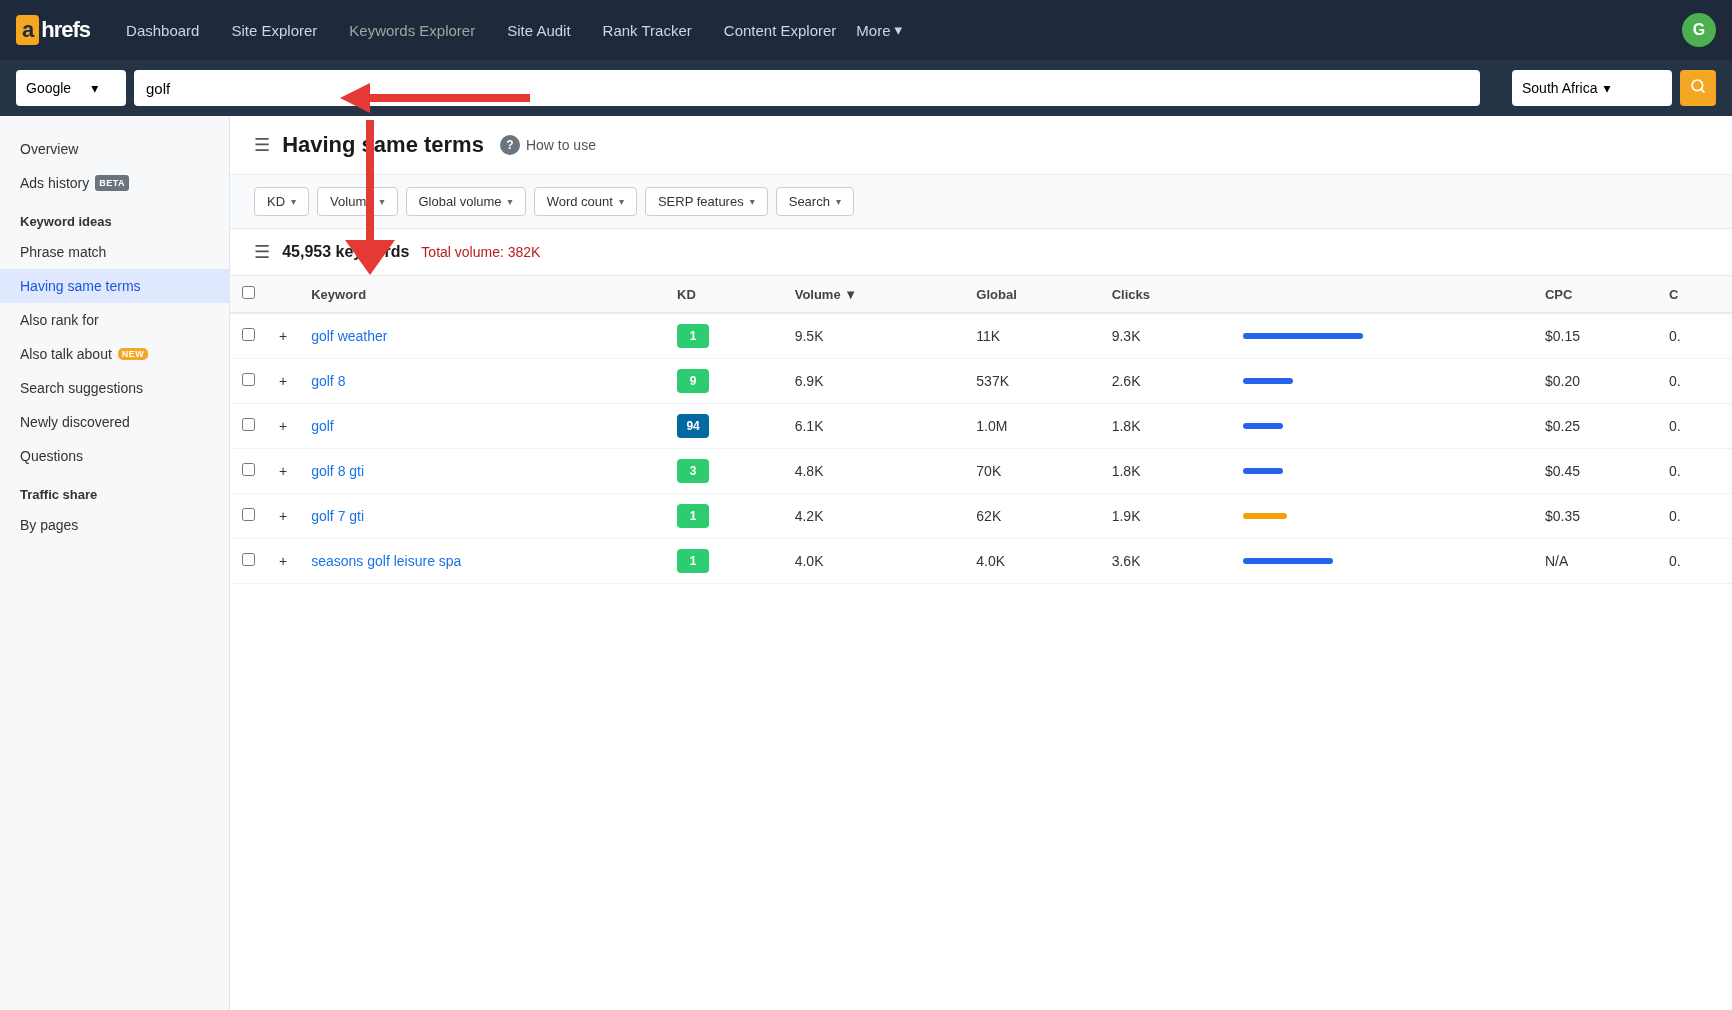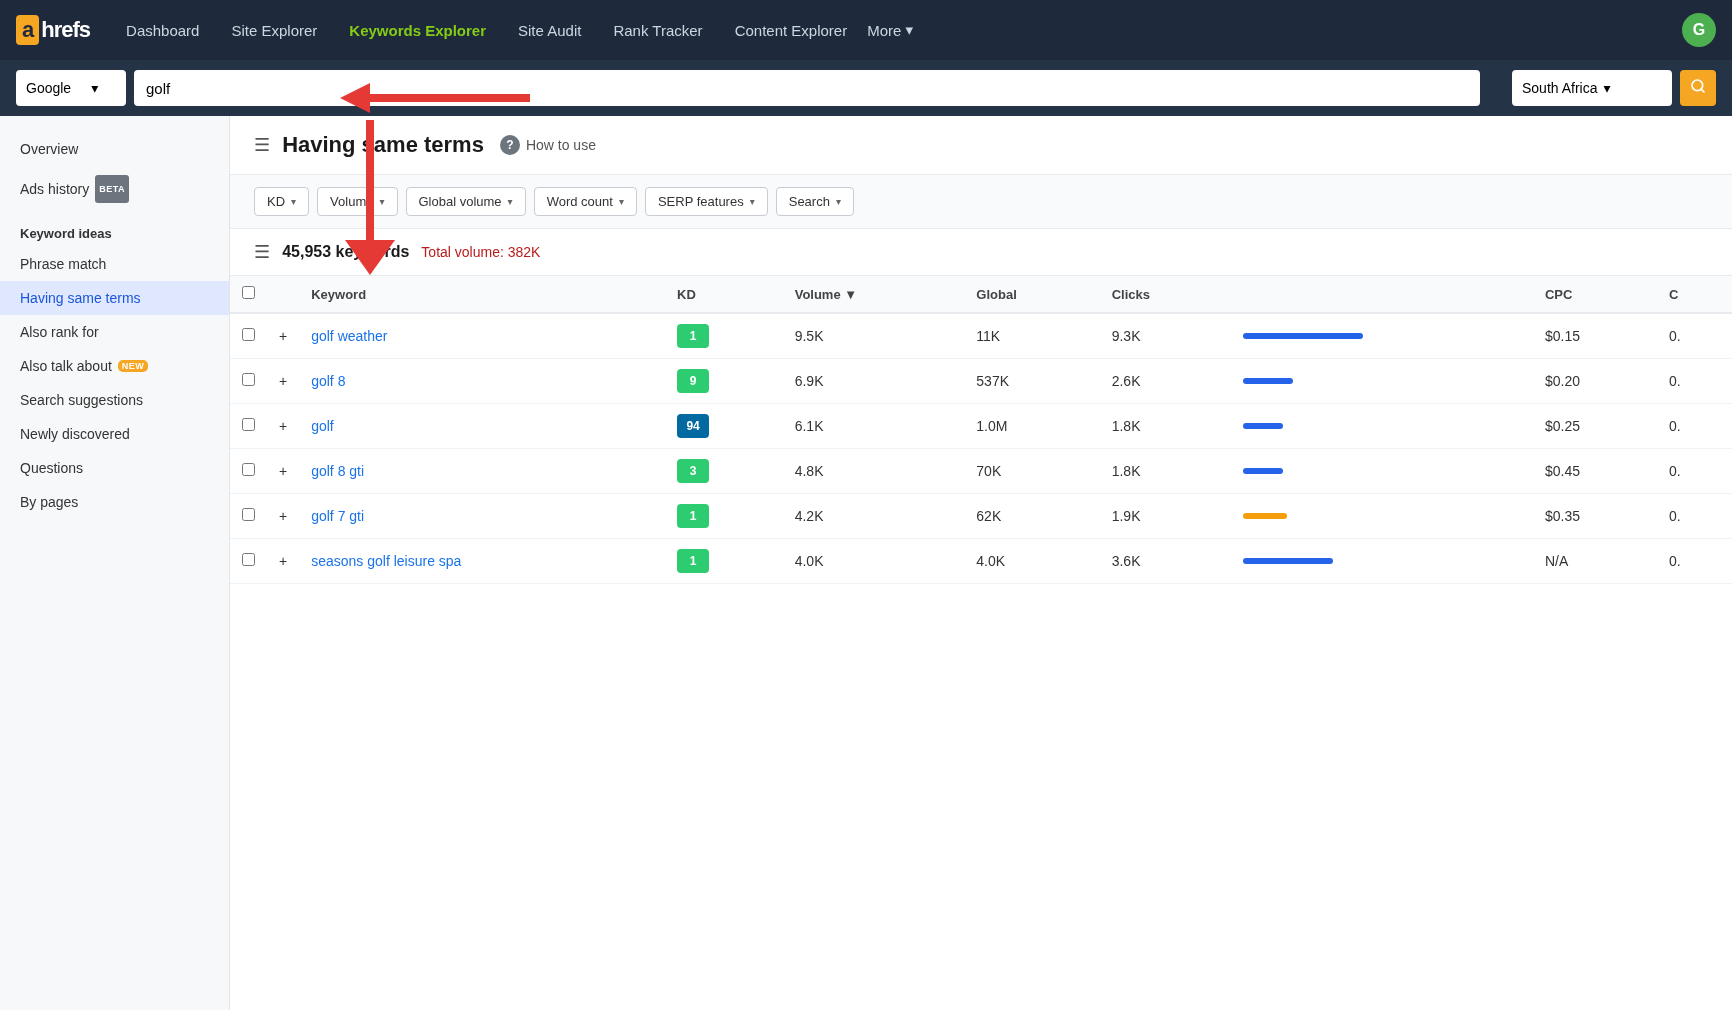--- a/index.html
+++ b/index.html
@@ -35,21 +35,21 @@
     .nav-links { display: flex; gap: 8px; align-items: center; flex: 1; }
     .nav-link {
       color: #cdd6e0;
       text-decoration: none;
       font-size: 15px;
       padding: 6px 12px;
       border-radius: 4px;
       cursor: pointer;
       white-space: nowrap;
     }
-    .nav-link.active { color: #84cc16; font-weight: 700; text-align: center; }
+    .nav-link.active { color: #a3a3a3; font-weight: 400; text-align: center; }
     .nav-more { display: flex; align-items: center; gap: 4px; color: #cdd6e0; font-size: 15px; cursor: pointer; }
     .user-avatar {
       width: 34px; height: 34px; border-radius: 50%;
       background: #4caf50; display: flex; align-items: center; justify-content: center;
       color: white; font-weight: 700; font-size: 16px; margin-left: auto;
     }
 
     
     .search-bar {
       background: #253347;
@@ -138,21 +138,21 @@
       padding: 14px 20px 6px;
       font-size: 13px;
       font-weight: 700;
       color: #333;
       text-transform: none;
     }
     .badge-beta {
       font-size: 9px;
       background: #6c757d;
       color: white;
-      padding: 9px 4px;
+      padding: 3px 4px;
       border-radius: 3px;
       font-weight: 600;
       letter-spacing: 0.5px;
     }
     .badge-new {
       font-size: 9px;
       background: #f5a623;
       color: white;
       padding: 1px 4px;
       border-radius: 5px;
@@ -368,20 +368,21 @@
       <div class="sidebar-item">
         <span>Search suggestions</span>
       </div>
       <div class="sidebar-item">
         <span>Newly discovered</span>
       </div>
       <div class="sidebar-item">
         <span>Questions</span>
       </div>
 
+      <div class="sidebar-section-title">Traffic share</div>
 
       <div class="sidebar-item">
         <span>By pages</span>
       </div>
     </aside>
 
     <main class="main-content">
 
       <div class="content-header">
         <span class="hamburger-icon">☰</span>

